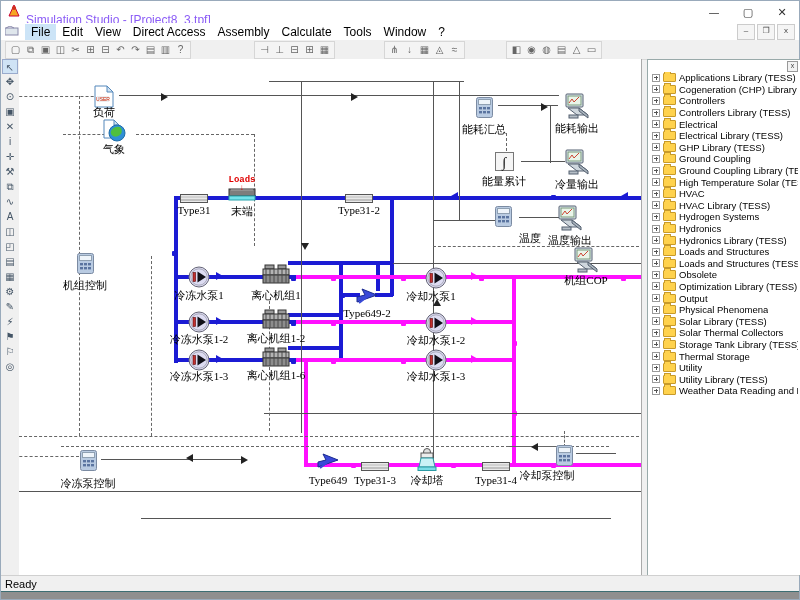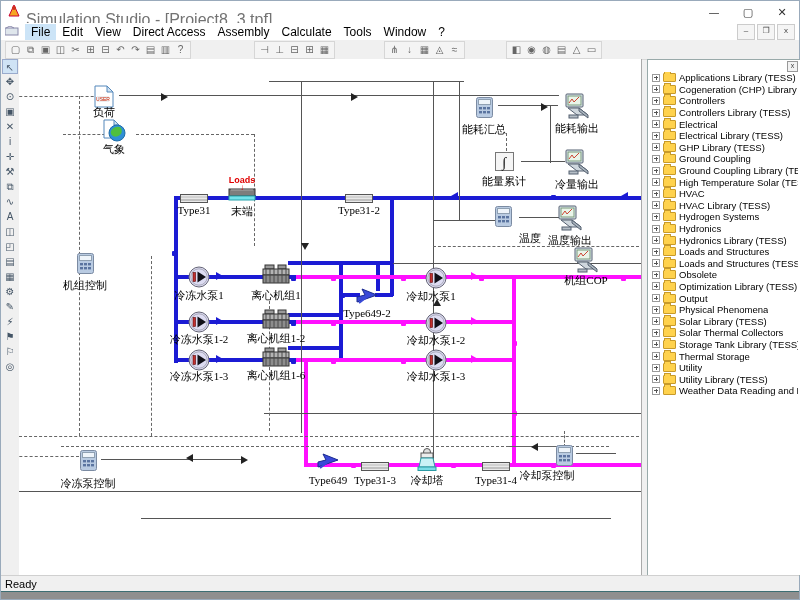--- a/index.html
+++ b/index.html
@@ -2,21 +2,21 @@
 <html><head>
 <meta charset="utf-8">
 <style>
   html,body{margin:0;padding:0;}
   body{width:800px;height:600px;font-family:"Liberation Sans","DejaVu Sans",sans-serif;background:#fff;overflow:hidden;position:relative;font-size:12px;}
   #app{position:absolute;inset:0;border:1px solid #9ab;box-sizing:border-box;background:#f0f0f0;}
 
   
   #titlebar{position:absolute;left:0;top:0;width:100%;height:22px;background:#ffffff;display:flex;align-items:center;}
   #titlebar .logo{margin:0 5px 0 6px;}
-  #titlebar .ttl{font-size:16px;color:#737373;margin-top:16px;}
+  #titlebar .ttl{font-size:12px;color:#8b5cf6;margin-top:16px;}
   .winbtns{position:absolute;right:0;top:0;height:22px;display:flex;}
   .winbtn{width:34px;height:22px;display:flex;align-items:center;justify-content:center;color:#333;font-size:11px;font-family:"DejaVu Sans",sans-serif;}
 
   
   #menubar{position:absolute;left:0;top:22px;width:100%;height:17px;background:#ffffff;display:flex;align-items:center;border-bottom:1px solid #e4e4e4;}
   #menubar .mdi-logo{margin:0 6px 0 4px;}
   .menu-item{padding:1px 6px;color:#000;font-size:12px;white-space:nowrap;}
   .menu-item.hl{background:#cce4f7;}
   .mdibtns{position:absolute;right:4px;top:1px;display:flex;gap:2px;}
   .mdibtn{width:16px;height:14px;border:1px solid #ccc;background:#f5f5f5;font-size:8px;line-height:12px;text-align:center;color:#444;}
@@ -34,21 +34,21 @@
   
   #canvas{position:absolute;left:18px;top:58px;width:622px;height:518px;background:#ffffff;border-right:1px solid #aaa;overflow:hidden;}
   .pipe{position:absolute;}
   .thin{position:absolute;background:#555;}
   .dash-h{position:absolute;border-top:1px dashed #666;height:0;}
   .dash-v{position:absolute;border-left:1px dashed #666;width:0;}
   .dot{position:absolute;width:5px;height:5px;border-radius:1px;}
   .arrow{position:absolute;width:0;height:0;}
   .comp{position:absolute;}
   .comp .lbl{position:absolute;white-space:nowrap;transform:translateX(-50%);font-family:"Liberation Serif","DejaVu Serif",serif;font-size:11px;color:#000;}
-  .comp .badge{position:absolute;white-space:nowrap;transform:translateX(-50%);font-family:Liberation Sans, sans-serif;font-size:9px;font-weight:bold;color:#e00000;}
+  .comp .badge{position:absolute;white-space:nowrap;transform:translateX(-50%);font-family:Liberation Mono, monospace;font-size:9px;font-weight:bold;color:#e00000;}
   .comp .badge .ar{display:block;text-align:center;color:#e00000;font-size:8px;line-height:5px;}
 
   
   #sidepanel{position:absolute;left:646px;top:58px;width:154px;bottom:23px;background:#ffffff;border:1px solid #9aa;box-sizing:border-box;}
   #panel-close{position:absolute;right:2px;top:1px;width:9px;height:9px;border:1px solid #999;font-size:7px;line-height:7px;text-align:center;color:#444;background:#f2f2f2;}
   #tree{position:absolute;left:2px;top:12px;right:2px;bottom:2px;overflow:hidden;}
   .tree-item{display:flex;align-items:center;height:11.6px;white-space:nowrap;}
   .expander{width:8px;height:8px;border:1px solid #9a9a9a;box-sizing:border-box;margin:0 3px 0 2px;position:relative;flex:0 0 auto;background:#fff;}
   .expander:before{content:"";position:absolute;left:1px;top:2.5px;width:4px;height:1px;background:#555;}
   .expander:after{content:"";position:absolute;left:2.5px;top:1px;width:1px;height:4px;background:#555;}

